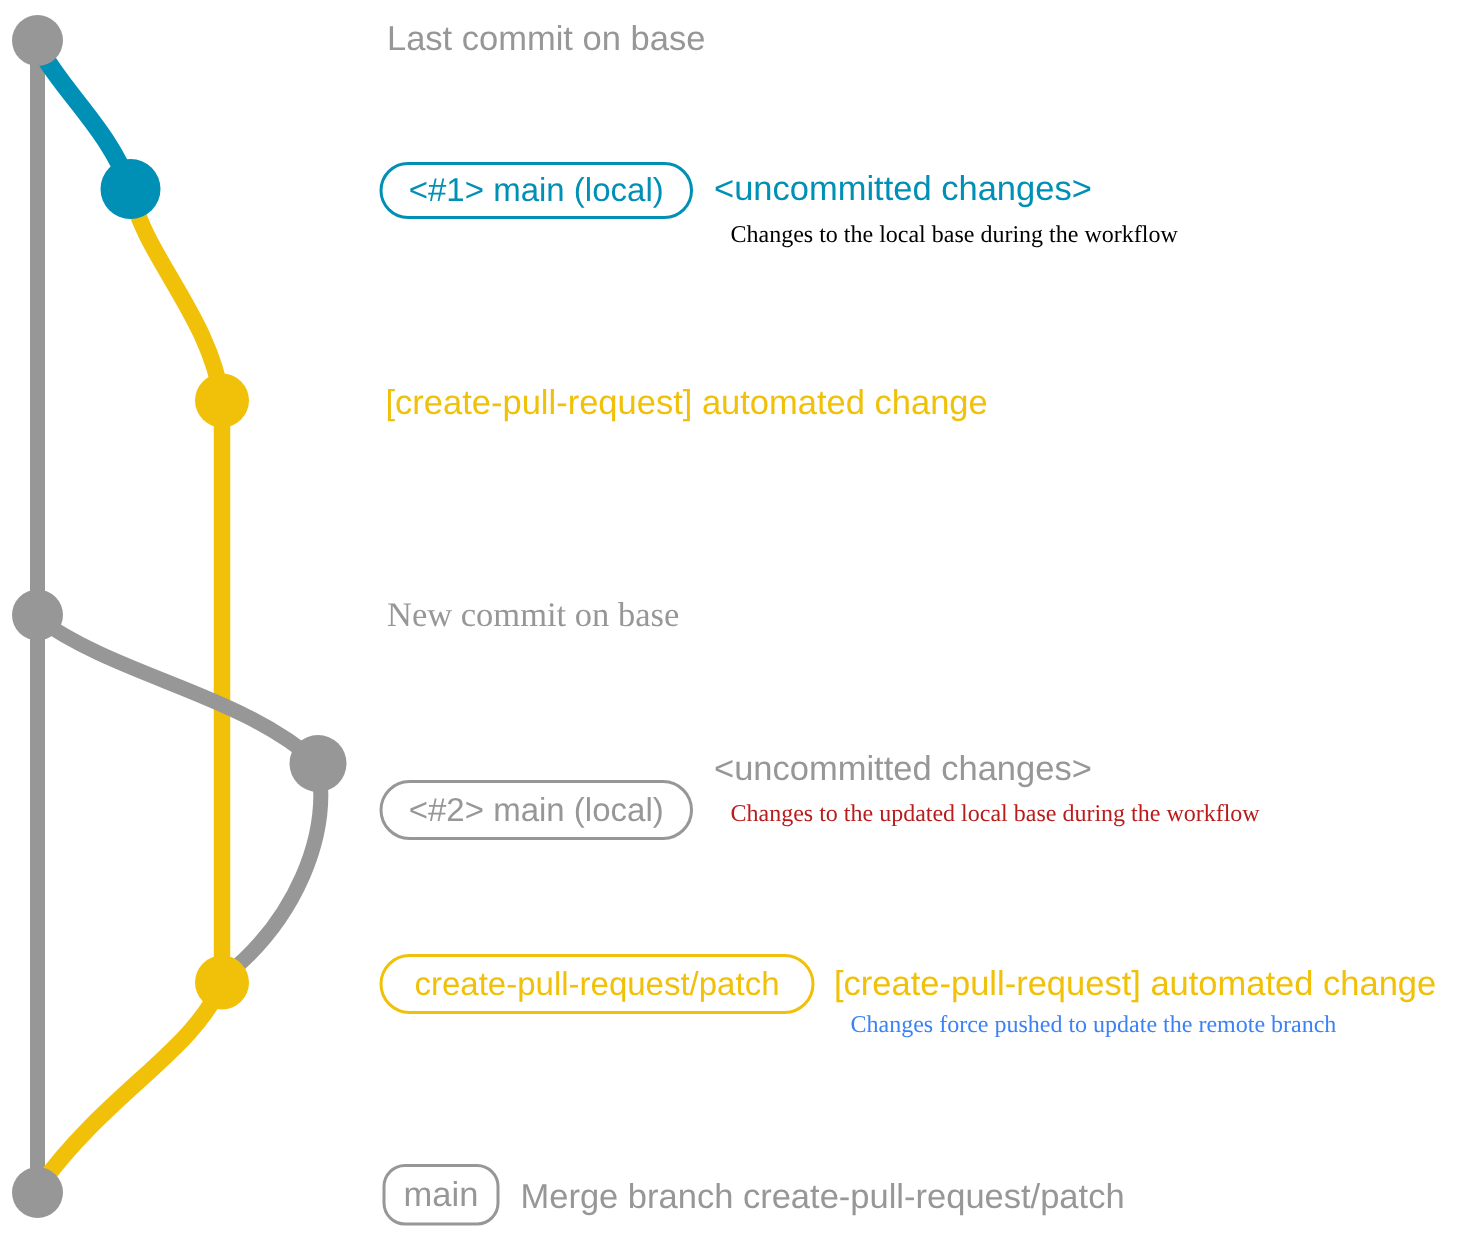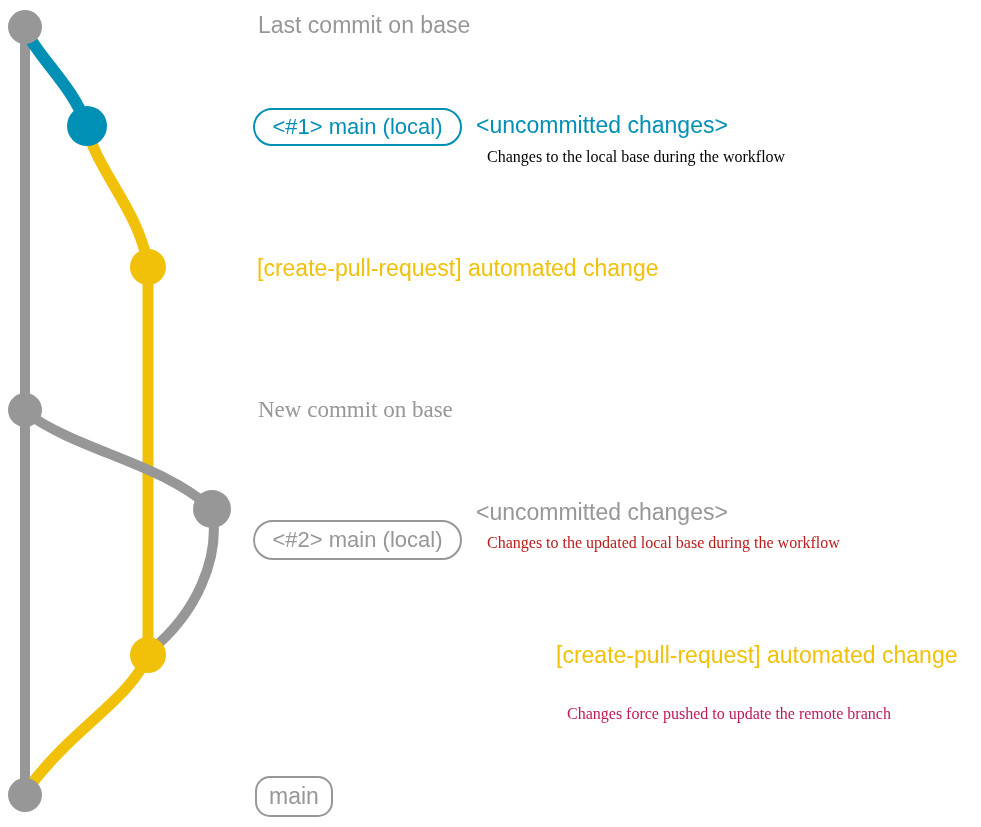--- a/index.html
+++ b/index.html
@@ -87,20 +87,24 @@
   <div class="lbl" style="left: 257px; top: 255px; color: rgb(241, 193, 9);">[create-pull-request] automated change</div>
 
   <div class="lbl" style="left: 258px; top: 397px; color: rgb(151, 151, 151); font-family: Liberation Serif, serif;">New commit on base</div>
 
   <div class="badge" style="left: 253px; top: 520px; width: 209px; height: 40px; border-color: rgb(151, 151, 151);">
     <span style="color: rgb(151, 151, 151);">&lt;#2&gt; main (local)</span>
   </div>
   <div class="lbl" style="left: 476px; top: 499px; color: rgb(151, 151, 151);">&lt;uncommitted changes&gt;</div>
   <div class="cap" style="left: 487px; top: 531px; color: #b91c1c;">Changes to the updated local base during the workflow</div>
 
+  <div class="badge" style="left: 253px; top: 636px; width: 290px; height: 40px; border-color: rgb(241, 193, 9);">
+    <span style="color: rgb(241, 193, 9);">create-pull-request/patch</span>
+  </div>
   <div class="lbl" style="left: 556px; top: 642px; color: rgb(241, 193, 9);">[create-pull-request] automated change</div>
-  <div class="cap" style="left: 567px; top: 702px; color: #be185d;">Changes force pushed to update the remote branch</div>
+  <div class="cap" style="left: 567px; top: 672px; color: #3b82f6;">Changes force pushed to update the remote branch</div>
 
   <div class="badge" style="left: 255px; top: 776px; width: 78px; height: 41px; border-radius: 15px; padding: 0px 10px; border-color: rgb(151, 151, 151);">
     <span style="font-size: 23px; color: rgb(151, 151, 151);">main</span>
   </div>
+  <div class="lbl" style="left: 347px; top: 784px; color: rgb(151, 151, 151);">Merge branch create-pull-request/patch</div>
 
 </div>
 
 </body></html>

